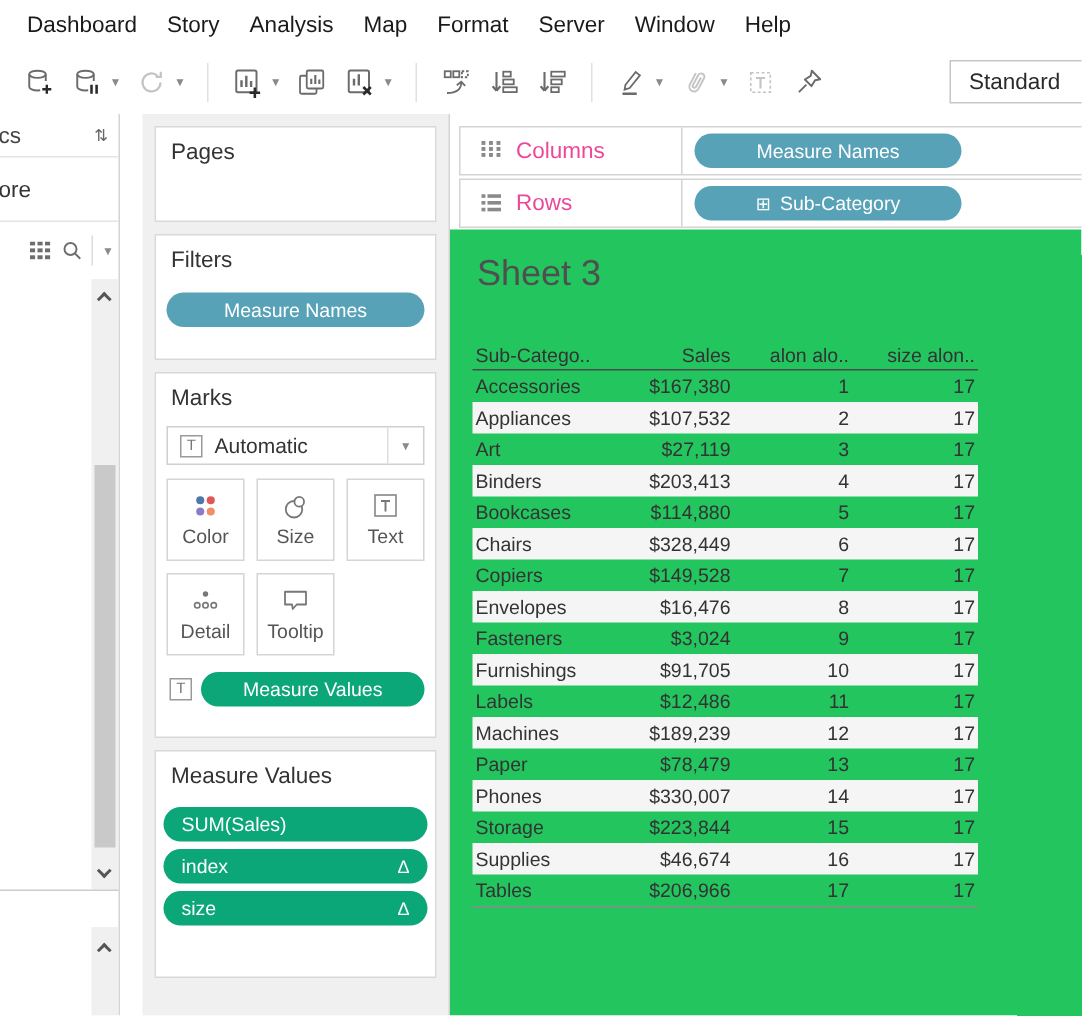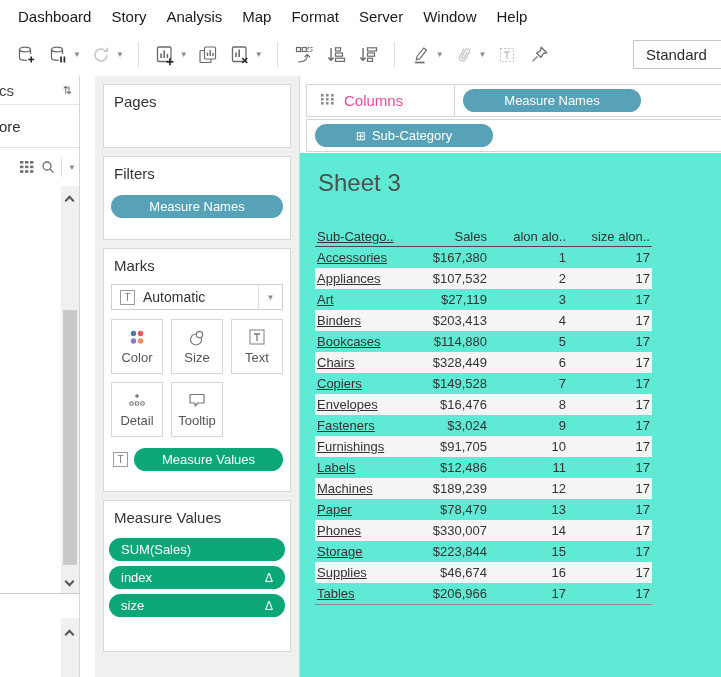--- a/index.html
+++ b/index.html
@@ -76,29 +76,29 @@
   
   .main { position:absolute; left:300px; top:0; width:421px; height:601px; background:#fff; }
   .shelf { position:absolute; left:6px; right:-2px; height:33px; border:1px solid #d4d4d4; background:#fff; display:flex; align-items:center; }
   .shelf-cols { top:8px; }
   .shelf-rows { top:43px; }
   .shelf-labelzone { width:148px; height:100%; display:flex; align-items:center; gap:9px; padding-left:13px; border-right:1px solid #d4d4d4; }
   .shelf-label { font-size:15px; color:#ec4899; }
   .shelf-pills { flex:1; display:flex; align-items:center; padding-left:8px; }
   .shelf-pills .pill { width:178px; }
 
-  .sheetarea { position:absolute; top:77px; left:0; right:0; bottom:0; background:#5eead4; }
+  .sheetarea { position:absolute; top:77px; left:0; right:0; bottom:0; background:#22c55e; }
   .sheet-title { margin:16px 0 0 18px; font-size:24px; color:#4f4f4f; font-weight:400; }
 
   .ttable { margin:30px 0 0 15px; width:337px; }
   .trow { display:flex; height:21px; align-items:center; font-size:13px; color:#333; }
   .trow.banded { background:#f5f5f6; }
   .thead { height:20px; border-bottom:1px solid #4a4a4a; font-size:13px; color:#333; }
   .tbody { border-bottom:1px solid #8c8c8c; }
-  .c1 { width:115px; text-align:left; padding-left:2px;text-decoration:underline; }
+  .c1 { width:115px; text-align:left; padding-left:2px; }
   .c2 { width:57px; text-align:right; }
   .c3 { width:79px; text-align:right; }
   .c4 { width:84px; text-align:right; }
 
   svg { display:block; }
 </style>
 </head>
 <body>
 
 <div class="app">
@@ -429,20 +429,35 @@
           <span class="shelf-label">Columns</span>
         </div>
         <div class="shelf-pills">
             <div class="pill blue">
               <span>Measure Names</span>
             </div>
           </div>
       </div>
 
       <div class="shelf shelf-rows">
+        <div class="shelf-labelzone">
+          <span>
+            <svg width="15" height="15" viewBox="0 0 15 15">
+                <g fill="#8a8a8a">
+                  <rect x="1" y="1.5" width="2.6" height="2.4"></rect>
+                  <rect x="5" y="1.5" width="9" height="2.4"></rect>
+                  <rect x="1" y="6" width="2.6" height="2.4"></rect>
+                  <rect x="5" y="6" width="9" height="2.4"></rect>
+                  <rect x="1" y="10.5" width="2.6" height="2.4"></rect>
+                  <rect x="5" y="10.5" width="9" height="2.4"></rect>
+                </g>
+              </svg>
+          </span>
+          <span class="shelf-label">Rows</span>
+        </div>
         <div class="shelf-pills">
             <div class="pill blue">
               <span class="expand">⊞</span>
               <span>Sub-Category</span>
             </div>
           </div>
       </div>
 
       <div class="sheetarea">
         <div class="sheet-title">Sheet 3</div>

